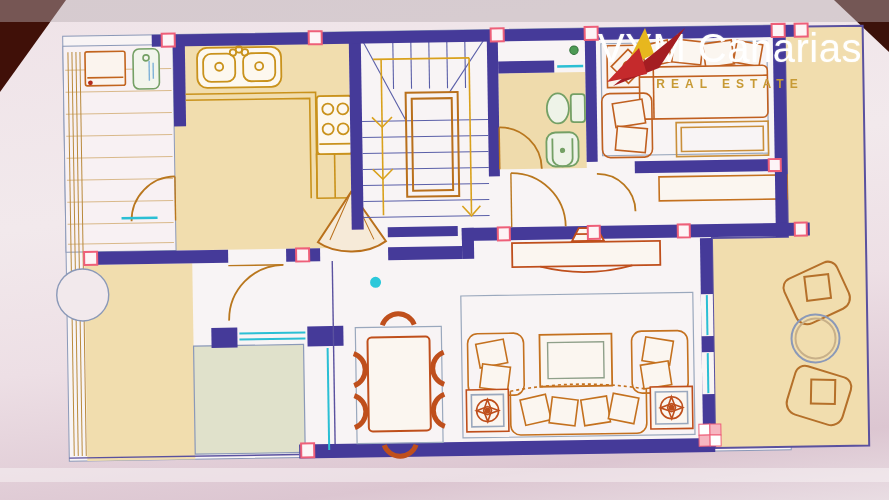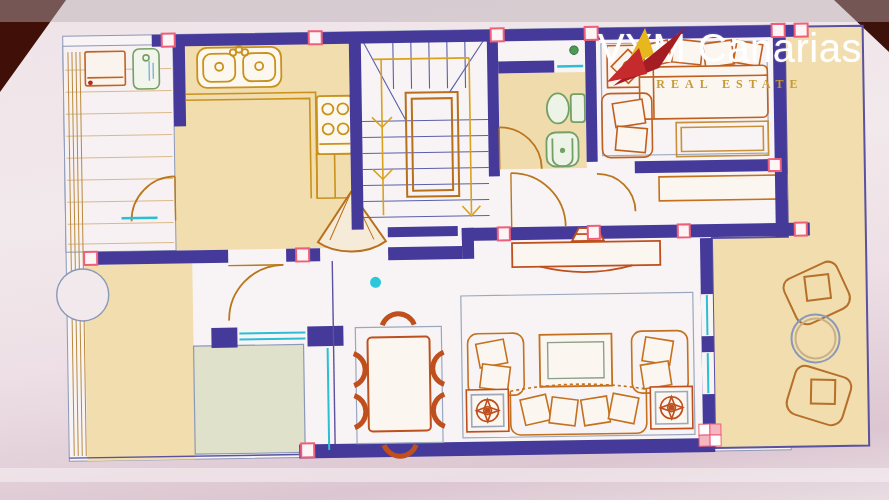--- a/index.html
+++ b/index.html
@@ -14,21 +14,21 @@
     display:flex;flex-direction:column;align-items:center;
     pointer-events:none;
   }
   .wm-logo{width:86px;height:64px;margin-bottom:-6px;margin-left:10px;}
   .wm-title{
     color:#ffffff;font-size:40px;font-weight:400;letter-spacing:.5px;
     text-shadow:0 0 2px rgba(255,255,255,.35);white-space:nowrap;
   }
   .wm-sub{
     color:#c79a35;font-size:12px;font-weight:700;letter-spacing:6px;
-    margin-top:6px;white-space:nowrap;font-family:Liberation Serif, serif;
+    margin-top:6px;white-space:nowrap;
   }
 </style>
 </head>
 <body>
 
 <div class="stage">
 
 <svg width="889" height="500" viewBox="0 0 889 500">
 
   <polygon points="0,0 66,0 0,92" fill="#401008"></polygon>

